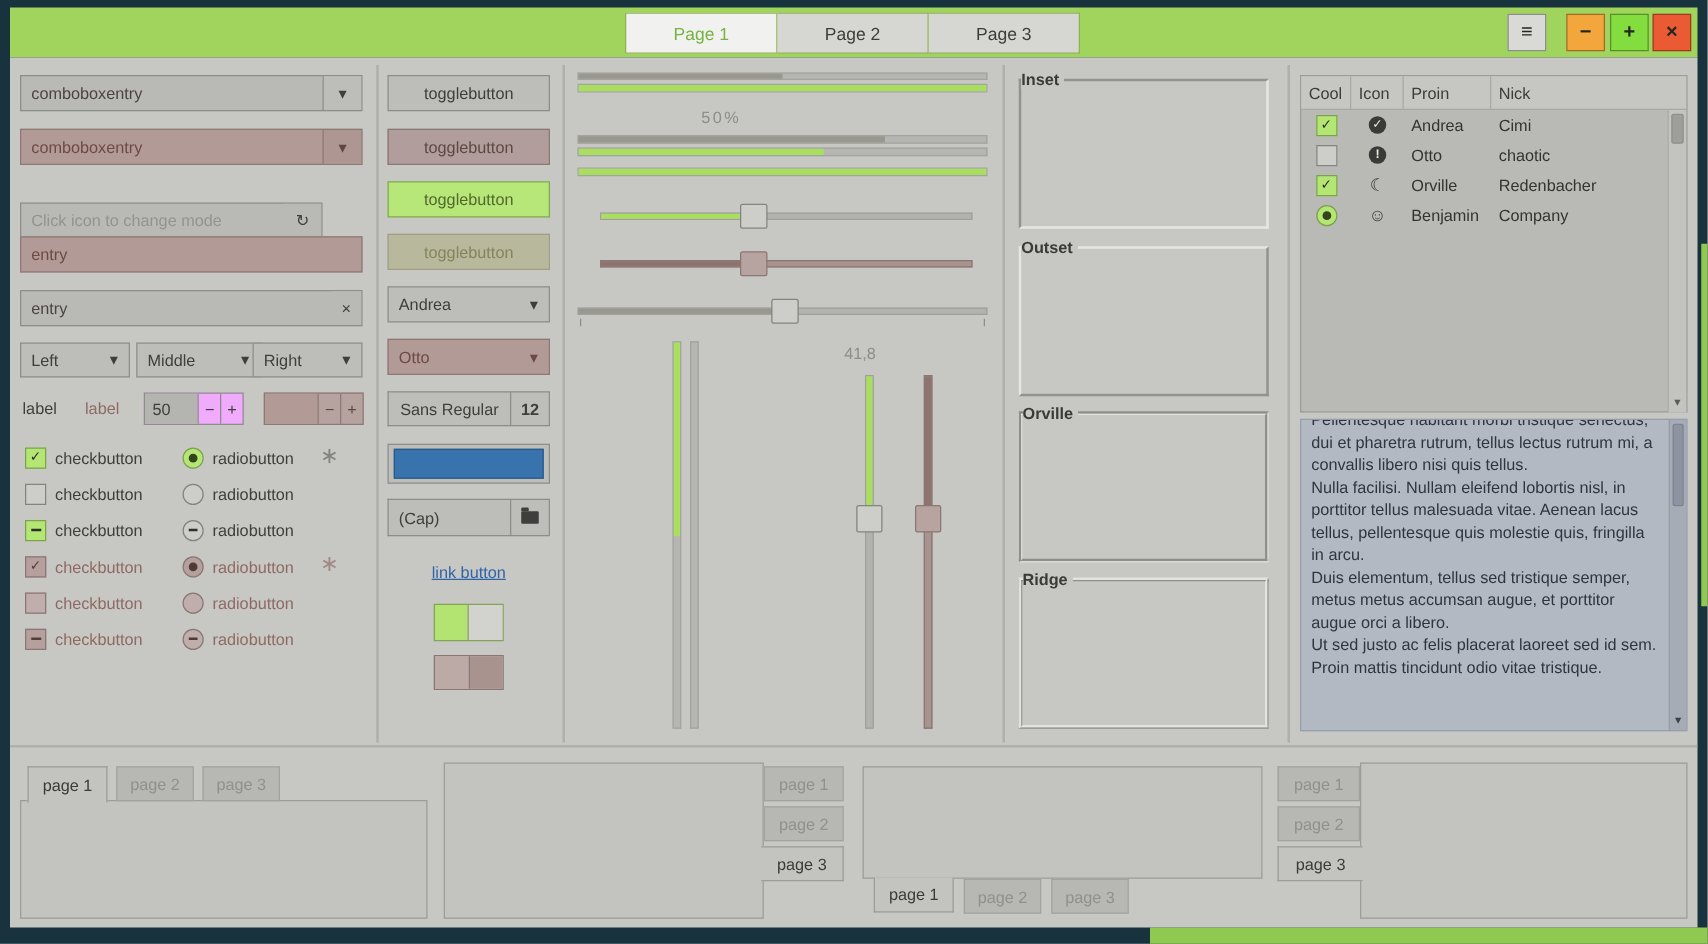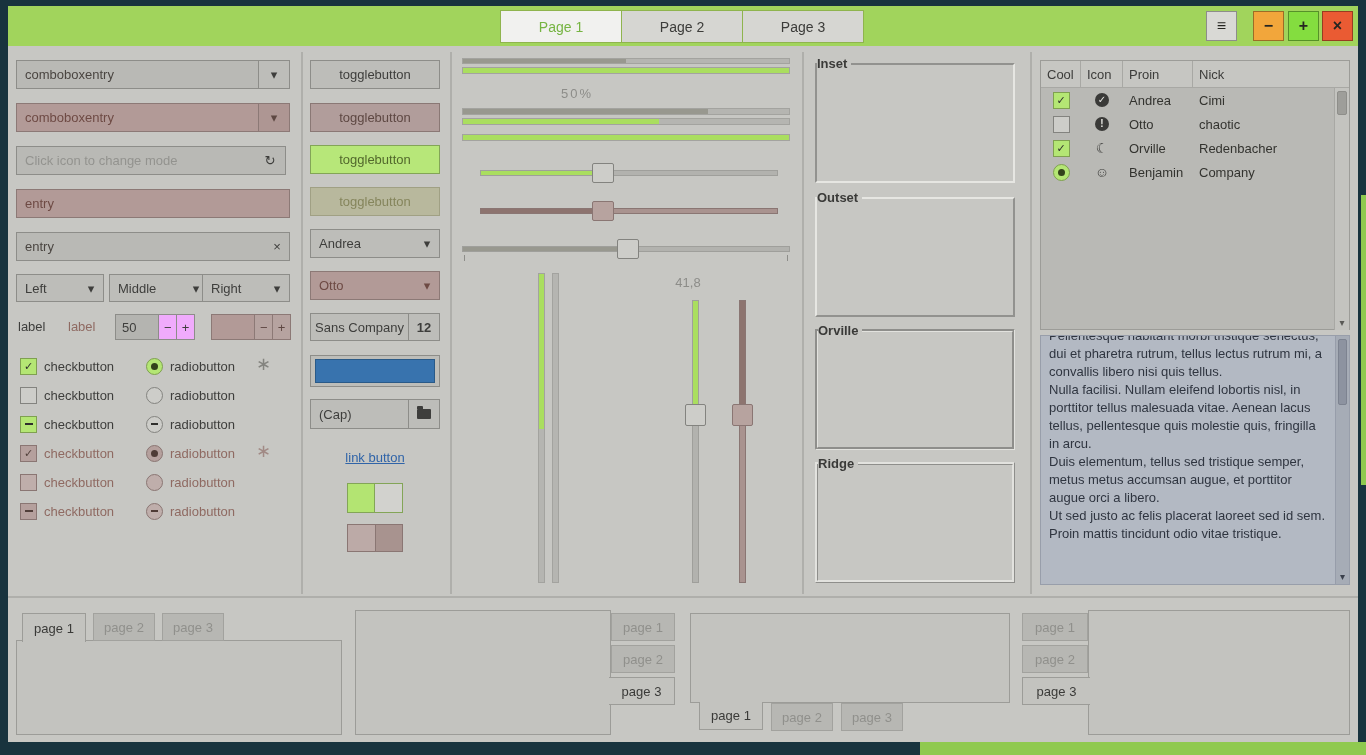--- a/index.html
+++ b/index.html
@@ -159,21 +159,21 @@
     <span class="e-btn">
         <span>▾</span>
       </span>
   </div>
   <div class="ab entry mv" style="left:8px;top:57px;width:274px">
     <span class="e-text">comboboxentry</span>
     <span class="e-btn">
         <span>▾</span>
       </span>
   </div>
-  <div class="ab entry" style="left:8px;top:100px;width:270px">
+  <div class="ab entry" style="left:8px;top:116px;width:242px">
     <span class="e-text ph">Click icon to change mode</span>
     <span class="e-btn" style="background:#b9b9b5;border-left:none">↻</span>
   </div>
   <div class="ab entry mv" style="left:8px;top:143px;width:274px">
     <span class="e-text">entry</span>
   </div>
   <div class="ab entry" style="left:8px;top:186px;width:274px">
     <span class="e-text">entry</span>
     <span class="e-btn" style="width:24px;background:#b9b9b5;border-left:none">×</span>
   </div>
@@ -278,21 +278,21 @@
     <span class="s-lbl">Andrea</span>
     <span class="s-arr">▾</span>
   </div>
   <div class="ab select mv" style="left:302px;top:225px;width:130px;height:29px">
     <span class="s-lbl">Otto</span>
     <span class="s-arr">▾</span>
   </div>
 
   <div class="ab" style="left:302px;top:267px;width:130px;height:28px;display:flex">
     <span class="btn" style="flex:1;border-right:none">
-        <span>Sans Company</span>
+        <span>Sans Regular</span>
       </span>
     <span class="btn" style="width:30px;font-weight:bold">
         <span>12</span>
       </span>
   </div>
 
   <div class="ab btn" style="left:302px;top:309px;width:130px;height:32px;padding:4px">
     <span style="flex:1;height:100%;background:#3873ae;border:1px solid #2a5a88"></span>
   </div>
 

